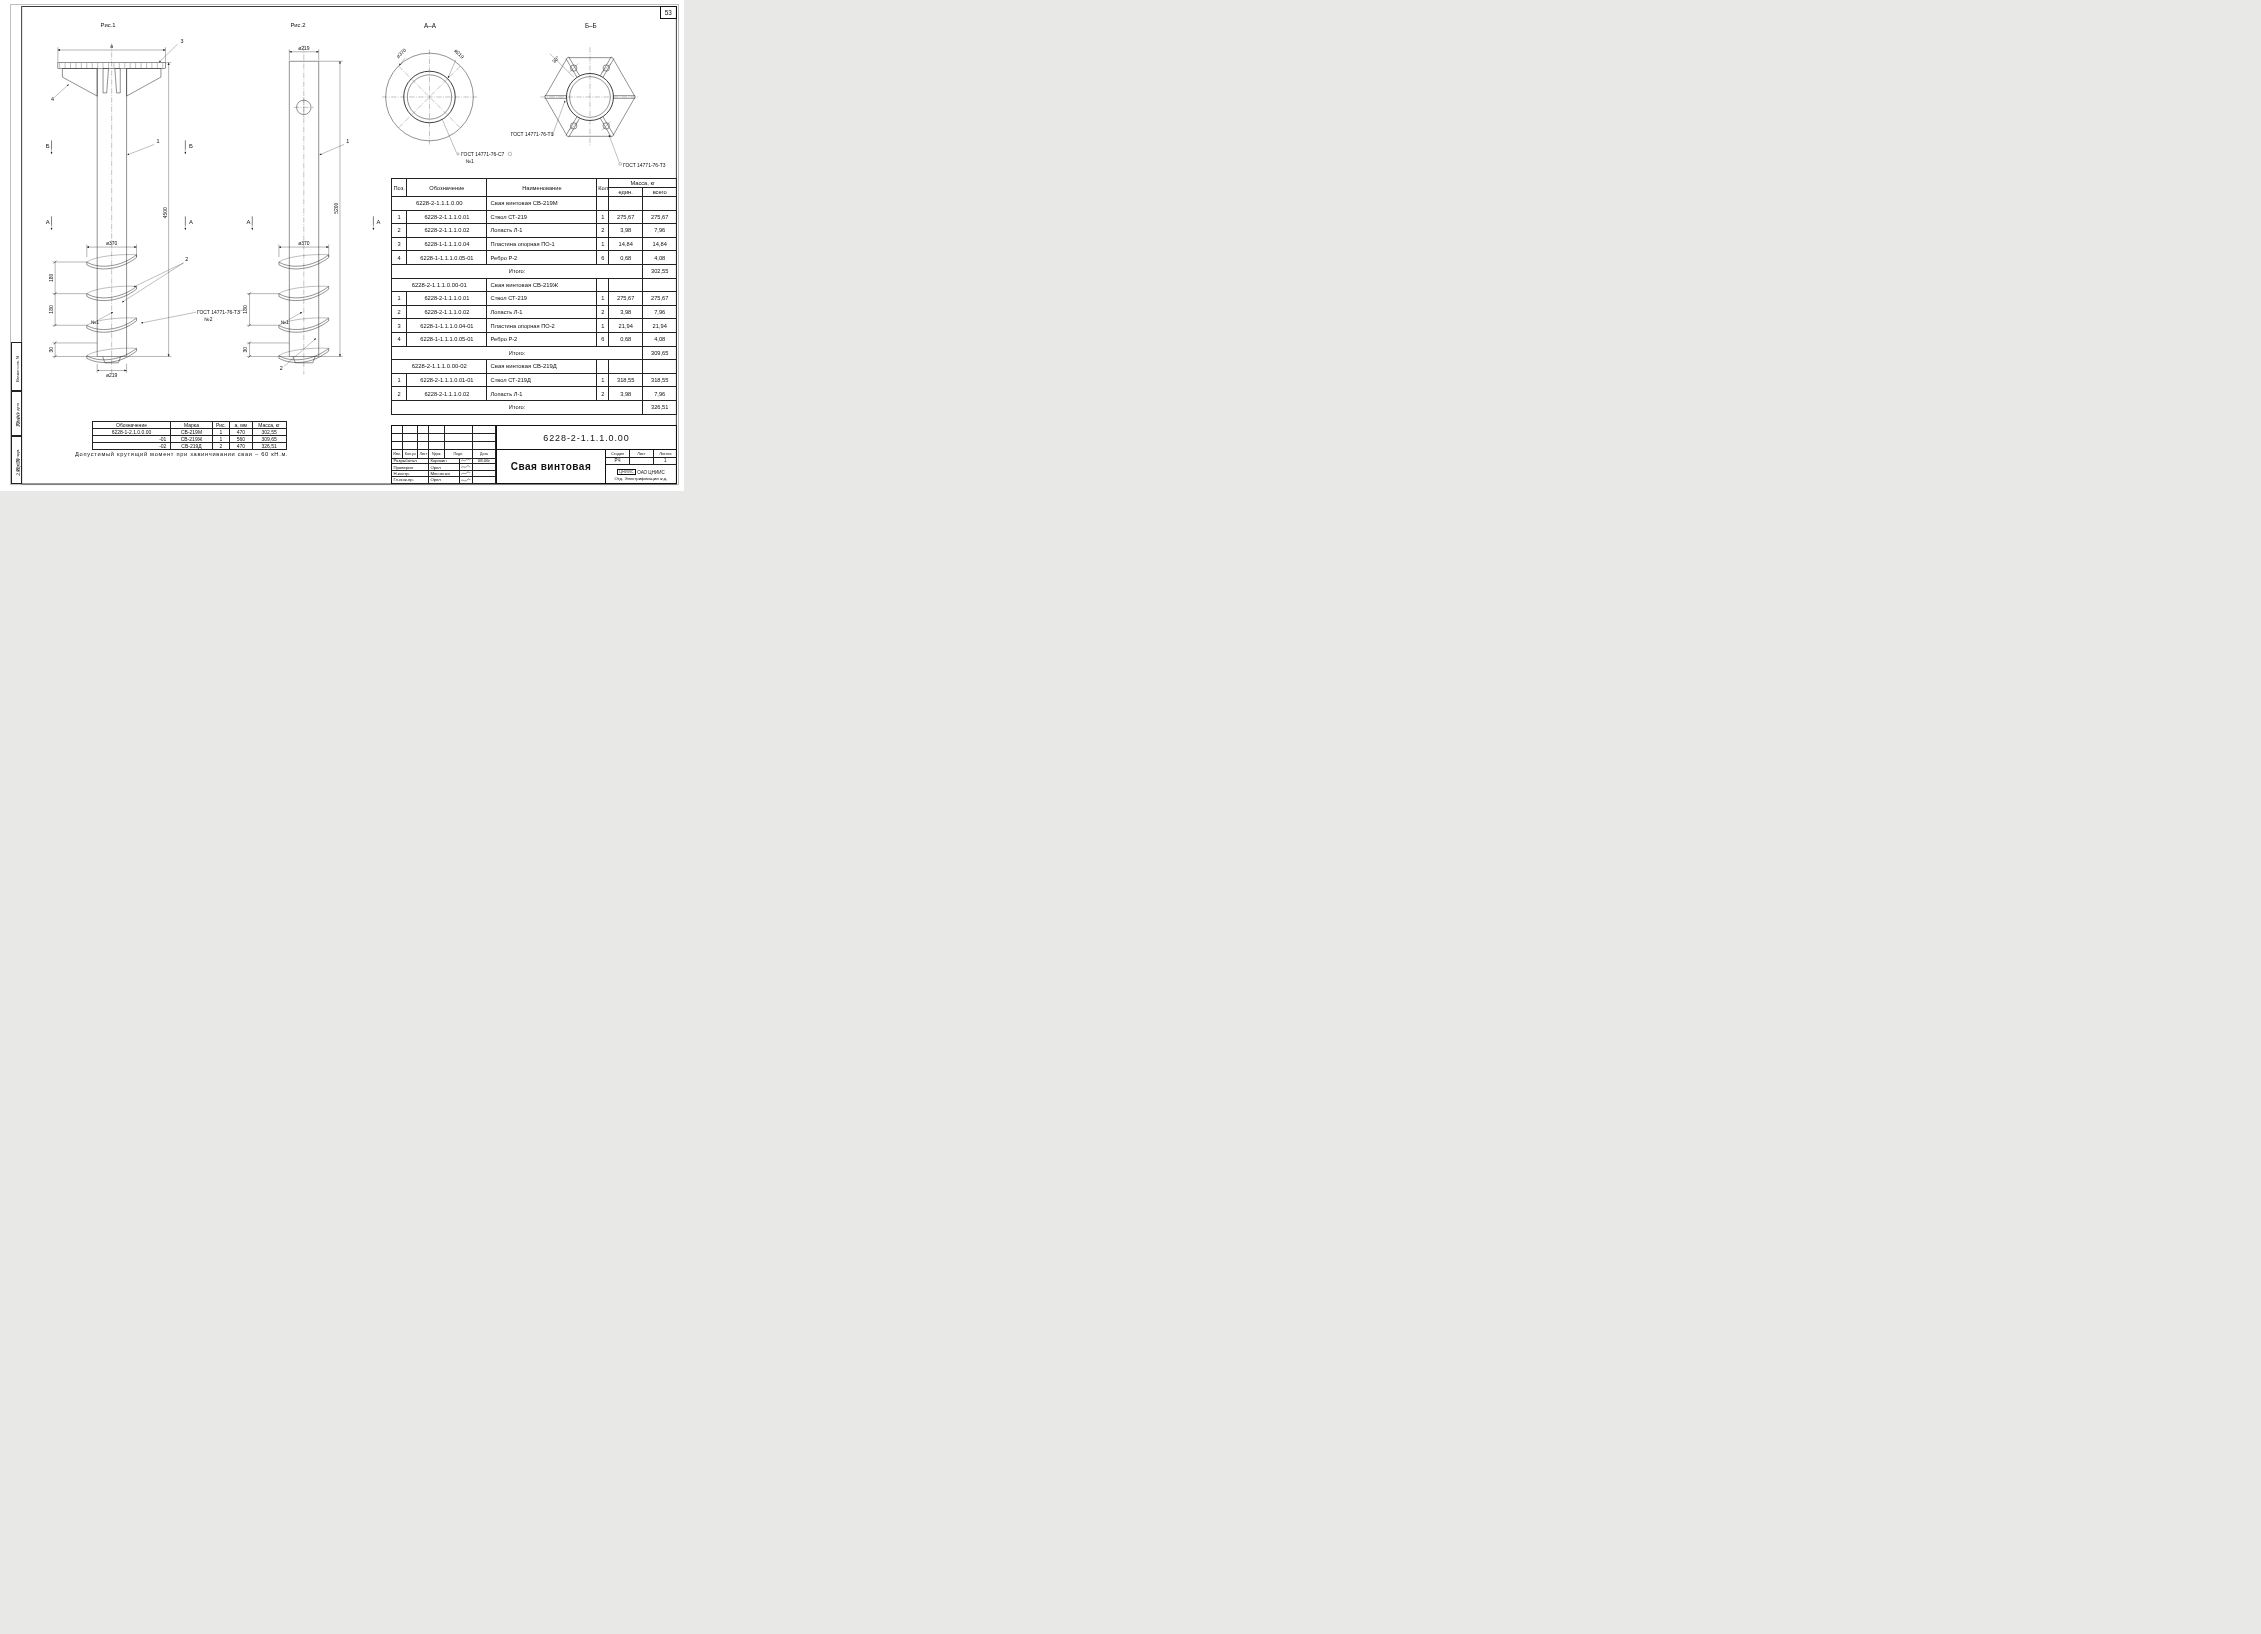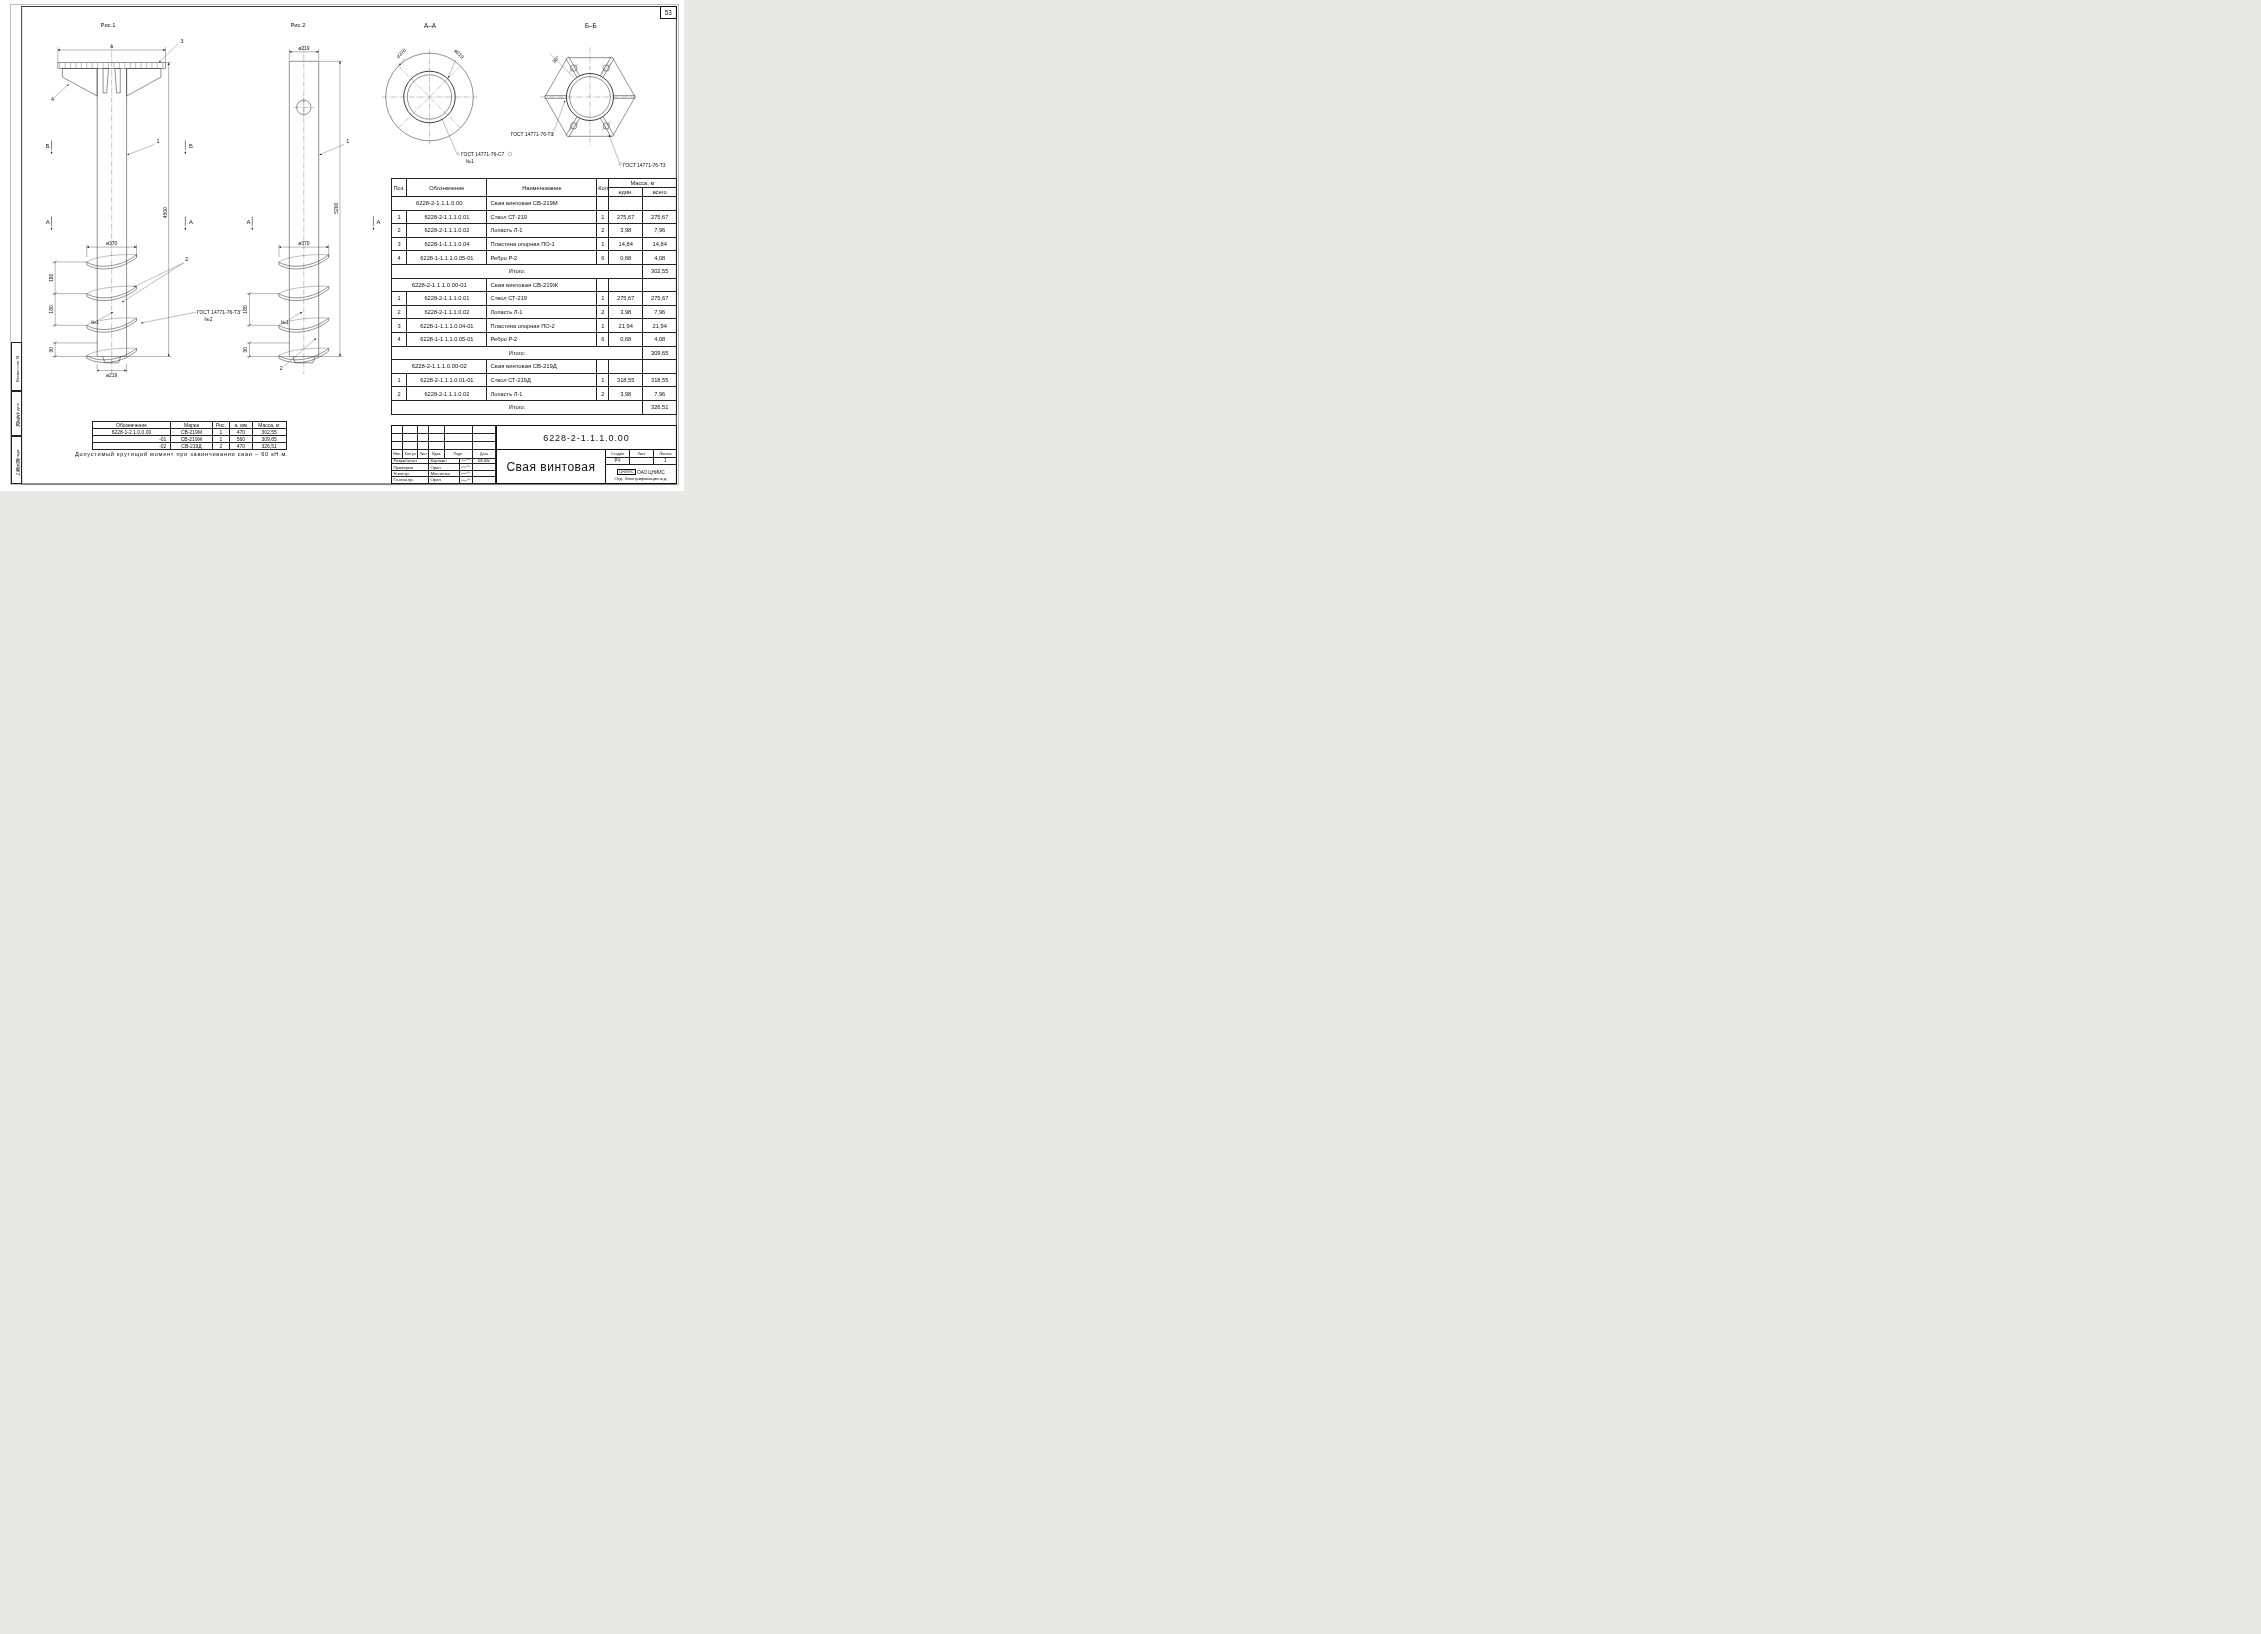--- a/index.html
+++ b/index.html
@@ -27,21 +27,21 @@
   .spec tr{height:5.9px}
   .spec .r{text-align:right;padding-right:3.6px;}
   
   .note{position:absolute;left:75px;top:451px;width:289px;font-size:5.7px;letter-spacing:0.7px;}
   
   .pnum{position:absolute;left:660px;top:6.3px;width:16.7px;height:12.7px;border:0.7px solid #111;box-sizing:border-box;display:flex;align-items:center;justify-content:center;font-size:6.3px;}
   
   .tb{position:absolute;left:391px;top:425px;width:286px;height:59px;border:0.9px solid #111;box-sizing:border-box;}
   .tb .abs{position:absolute;box-sizing:border-box;}
   .tb-doc{left:104px;top:0;width:180px;height:24.4px;border-left:0.9px solid #111;border-bottom:0.9px solid #111;display:flex;align-items:center;justify-content:center;font-size:9px;letter-spacing:0.9px;}
-  .tb-title{left:104px;top:24.4px;width:109px;height:33px;border-left:0.9px solid #111;display:flex;align-items:center;justify-content:center;font-size:12px;letter-spacing:0.5px;}
+  .tb-title{left:104px;top:24.4px;width:109px;height:33px;border-left:0.9px solid #111;display:flex;align-items:center;justify-content:center;font-size:10px;letter-spacing:0.5px;font-weight:bold;}
   .tb-stage{left:213px;top:24.4px;width:71px;height:33px;border-left:0.7px solid #111;font-size:3.8px;}
   .st-row{display:grid;grid-template-columns:24px 24px 22.6px;}
   .st-row>div{border-right:0.5px solid #222;border-bottom:0.5px solid #222;height:6.3px;display:flex;align-items:center;justify-content:center;}
   .st-row>div:last-child{border-right:none;}
   .tb-org{height:20.4px;display:flex;flex-direction:column;align-items:center;justify-content:center;gap:0.9px;}
   .tb-org .l1{font-size:4.5px;display:flex;align-items:center;gap:1.4px;}
   .logo{border:0.5px solid #111;padding:0 0.9px;font-size:3.4px;letter-spacing:0.5px;}
   .tb-org .l2{font-size:4.3px;}
   .sg{position:absolute;left:0;top:0;display:grid;grid-template-columns:11px 15.4px 11px 15.4px 28px 23.5px;grid-auto-rows:8.1px;width:104px;}
   .sg>div{border-right:0.5px solid #222;border-bottom:0.5px solid #222;}

